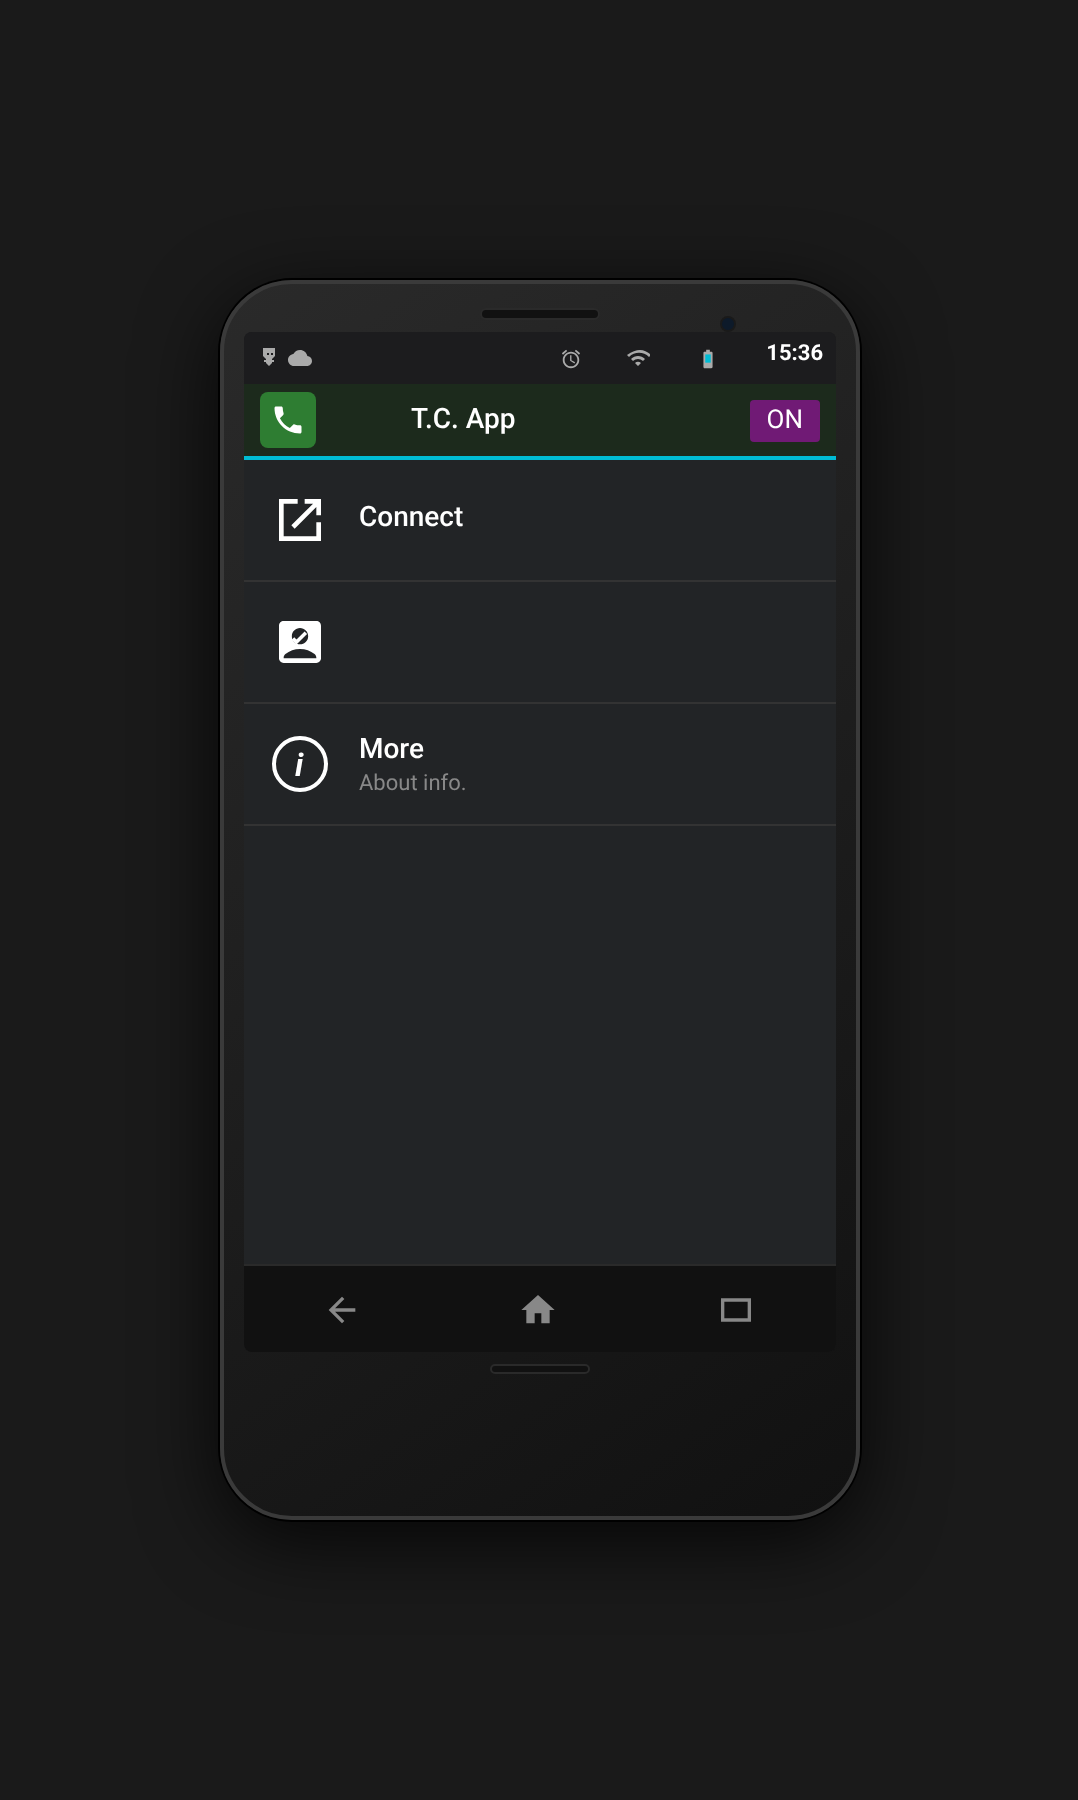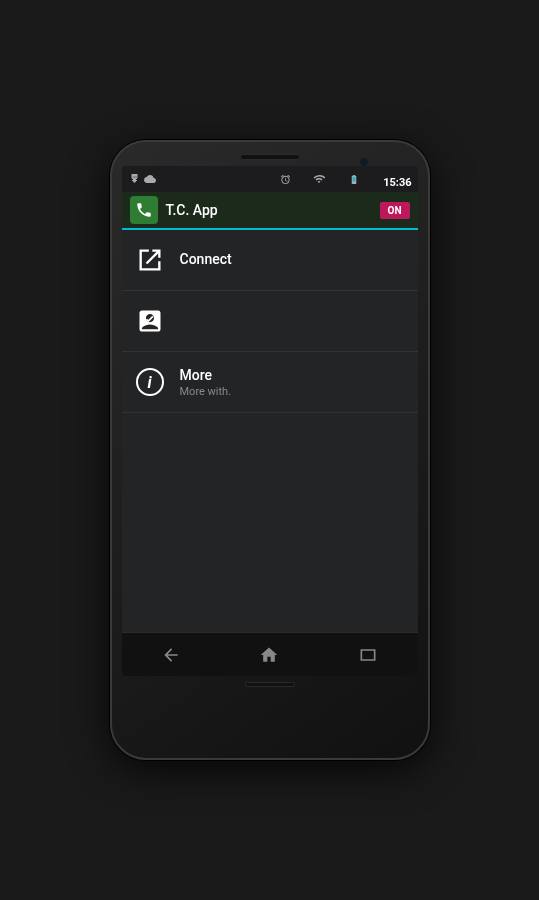--- a/index.html
+++ b/index.html
@@ -69,39 +69,40 @@
     }
 
     .status-left {
       display: flex;
       align-items: center;
       gap: 4px;
     }
 
     .status-right {
       display: flex;
-      align-items: flex-end;
+      align-items: flex-start;
       gap: 22px;
     }
 
     .status-time {
       color: white;
       font-size: 11px;
       font-weight: bold;
     }
 
     
     .app-bar {
       background: #1c2a1c;
       height: 38px;
       display: flex;
       align-items: center;
       padding: 0 8px;
       border-bottom: 2px solid #00bcd4;
       flex-shrink: 0;
+      gap: 40px;
     }
 
     .app-icon-wrap {
       width: 28px;
       height: 28px;
       background: #2e7d32;
       border-radius: 4px;
       display: flex;
       align-items: center;
       justify-content: center;
@@ -110,24 +111,24 @@
     }
 
     .app-title {
       color: white;
       font-size: 14px;
       font-weight: 500;
       flex: 1;
     }
 
     .toggle-on {
-      background: #be185d;
-      color: white;
-      font-size: 10px;
-      font-weight: bold;
+      background: #701a75;
+      color: white;
+      font-size: 13px;
+      font-weight: normal;
       padding: 3px 8px;
       border-radius: 2px;
     }
 
     
     .screen-content {
       flex: 1;
       background: #222426;
       overflow-y: auto;
     }
@@ -301,21 +302,21 @@
           </svg>
         </div>
       </div>
 
       <div class="menu-item">
         <div class="menu-icon-wrap">
           <div class="info-circle">i</div>
         </div>
         <div class="menu-text">
           <span class="menu-title">More</span>
-          <span class="menu-subtitle">More with.</span>
+          <span class="menu-subtitle">About info.</span>
         </div>
       </div>
 
     </div>
 
     <div class="nav-bar">
       <div class="nav-button">
         <svg class="icon-svg-nav" viewBox="0 0 24 24">
           <path d="M20 11H7.83l5.59-5.59L12 4l-8 8 8 8 1.41-1.41L7.83 13H20v-2z" fill="#888"></path>
         </svg>

